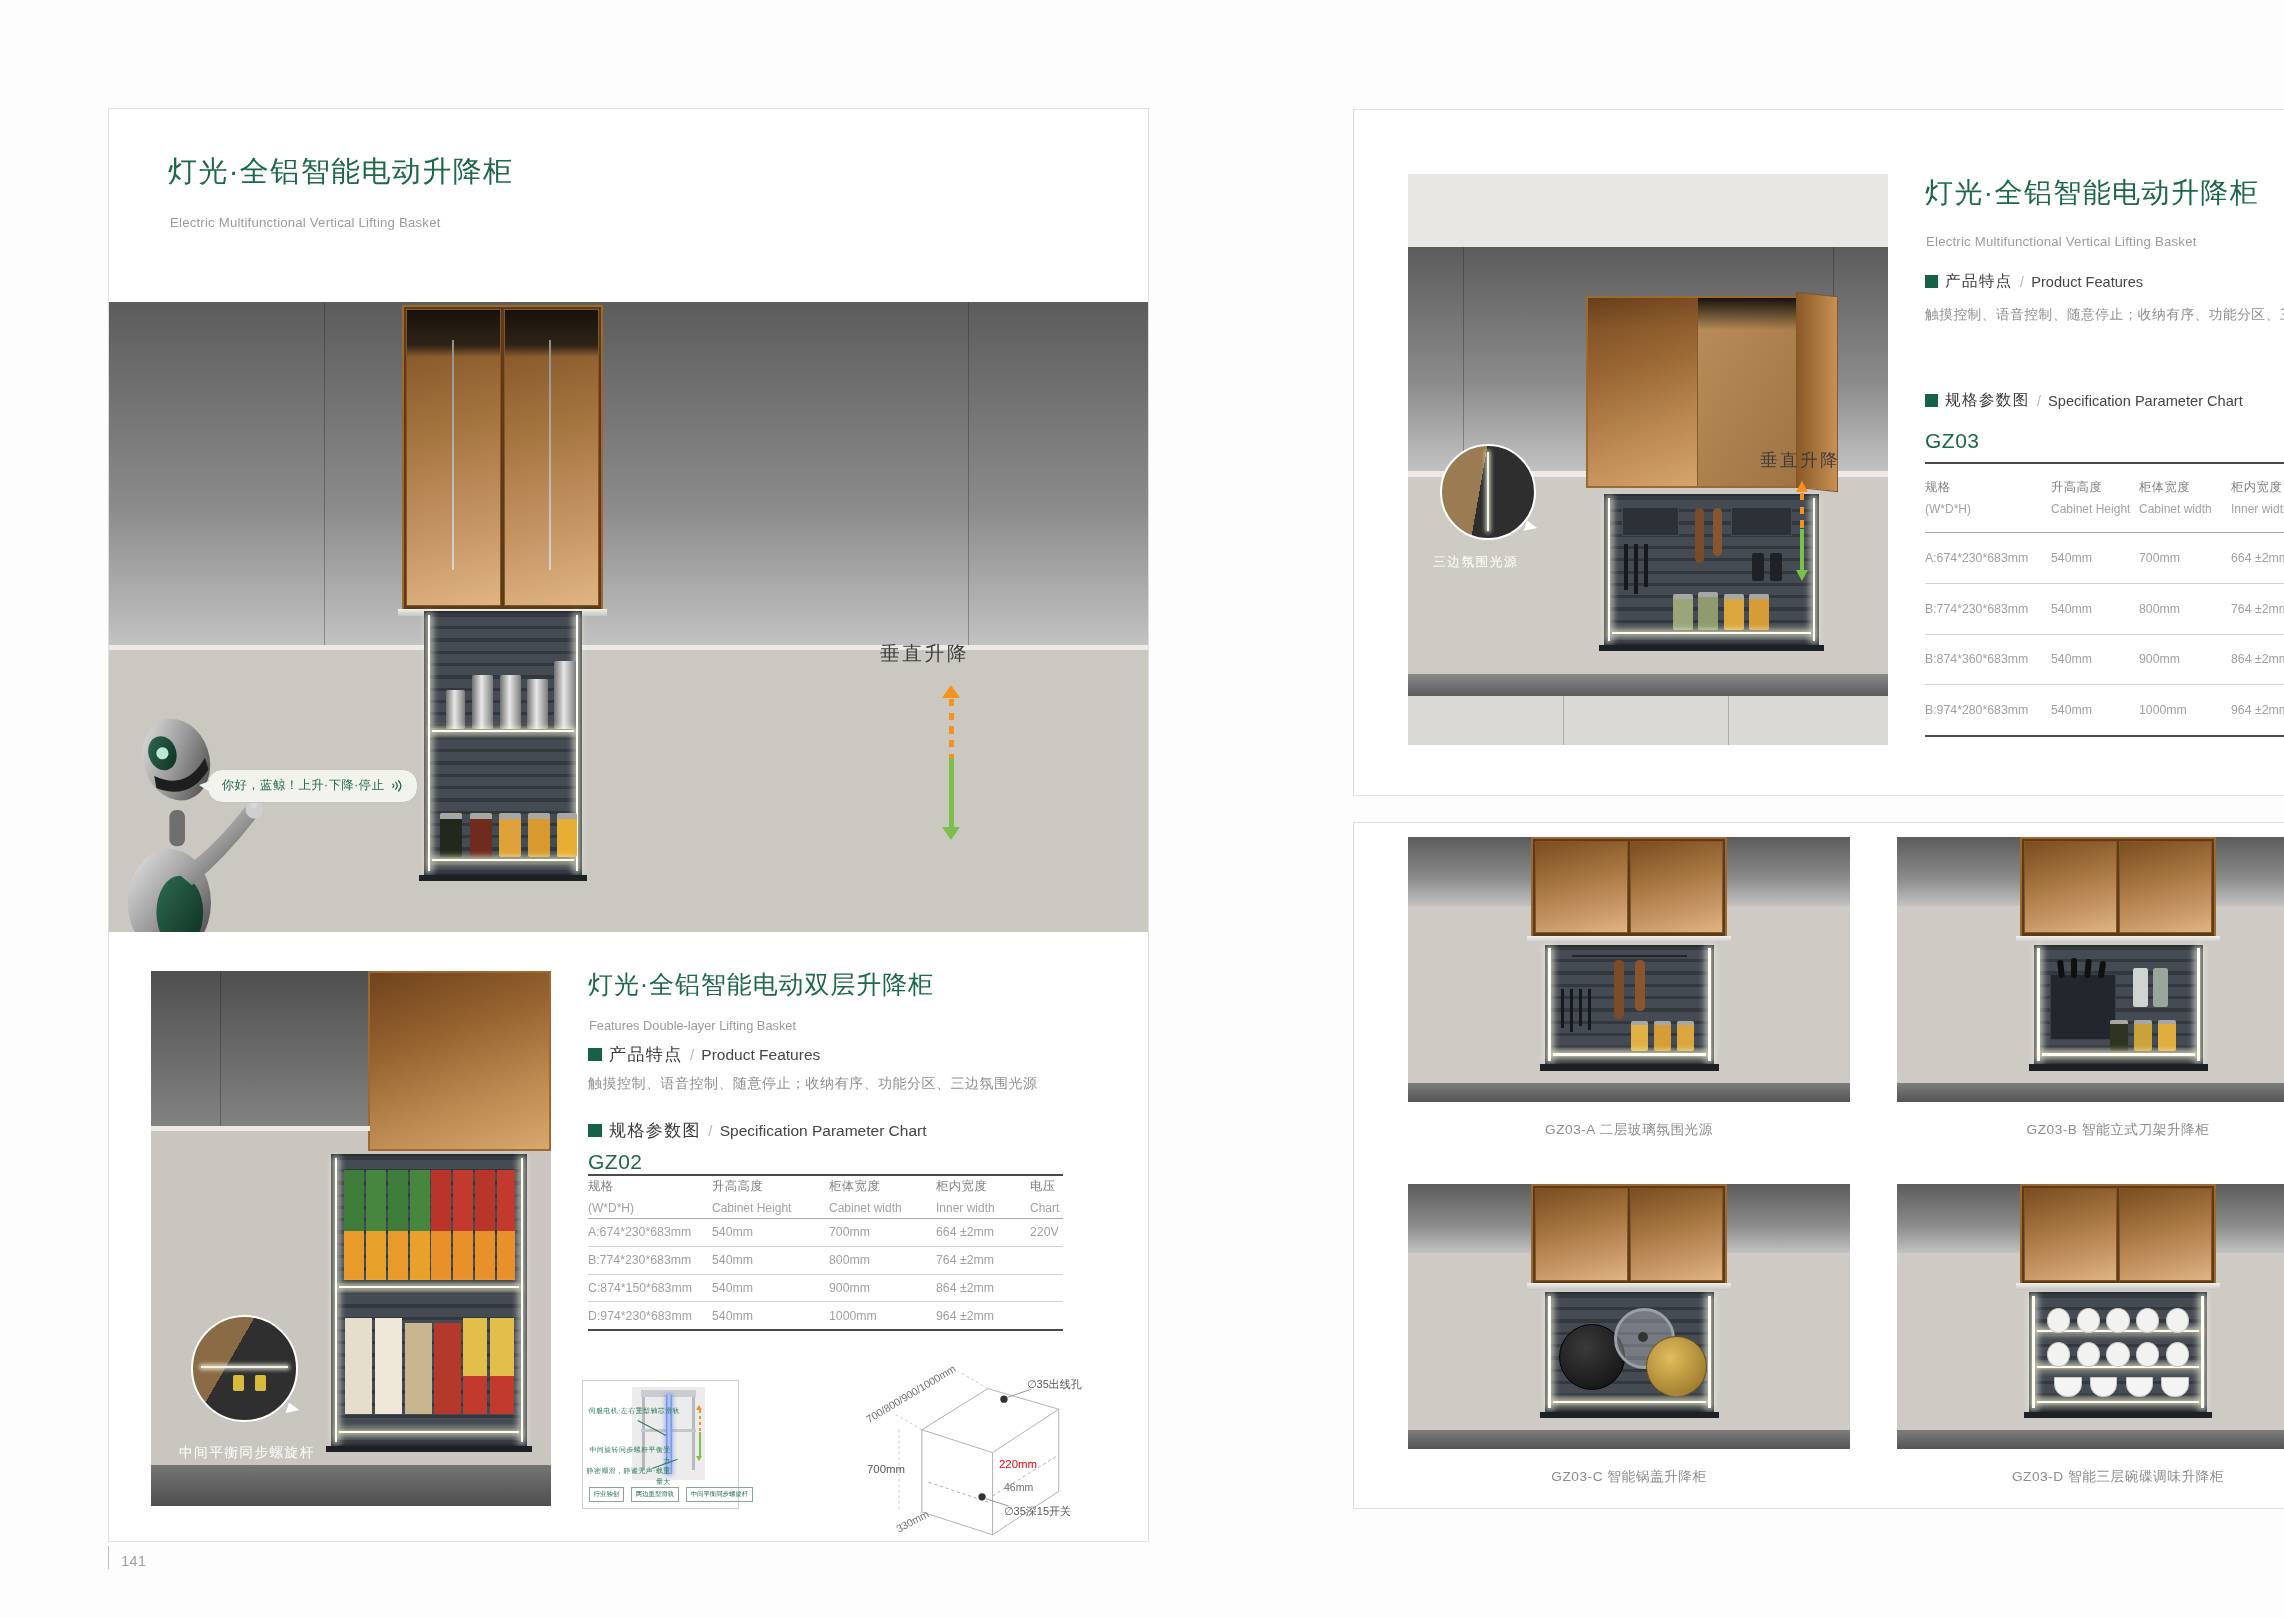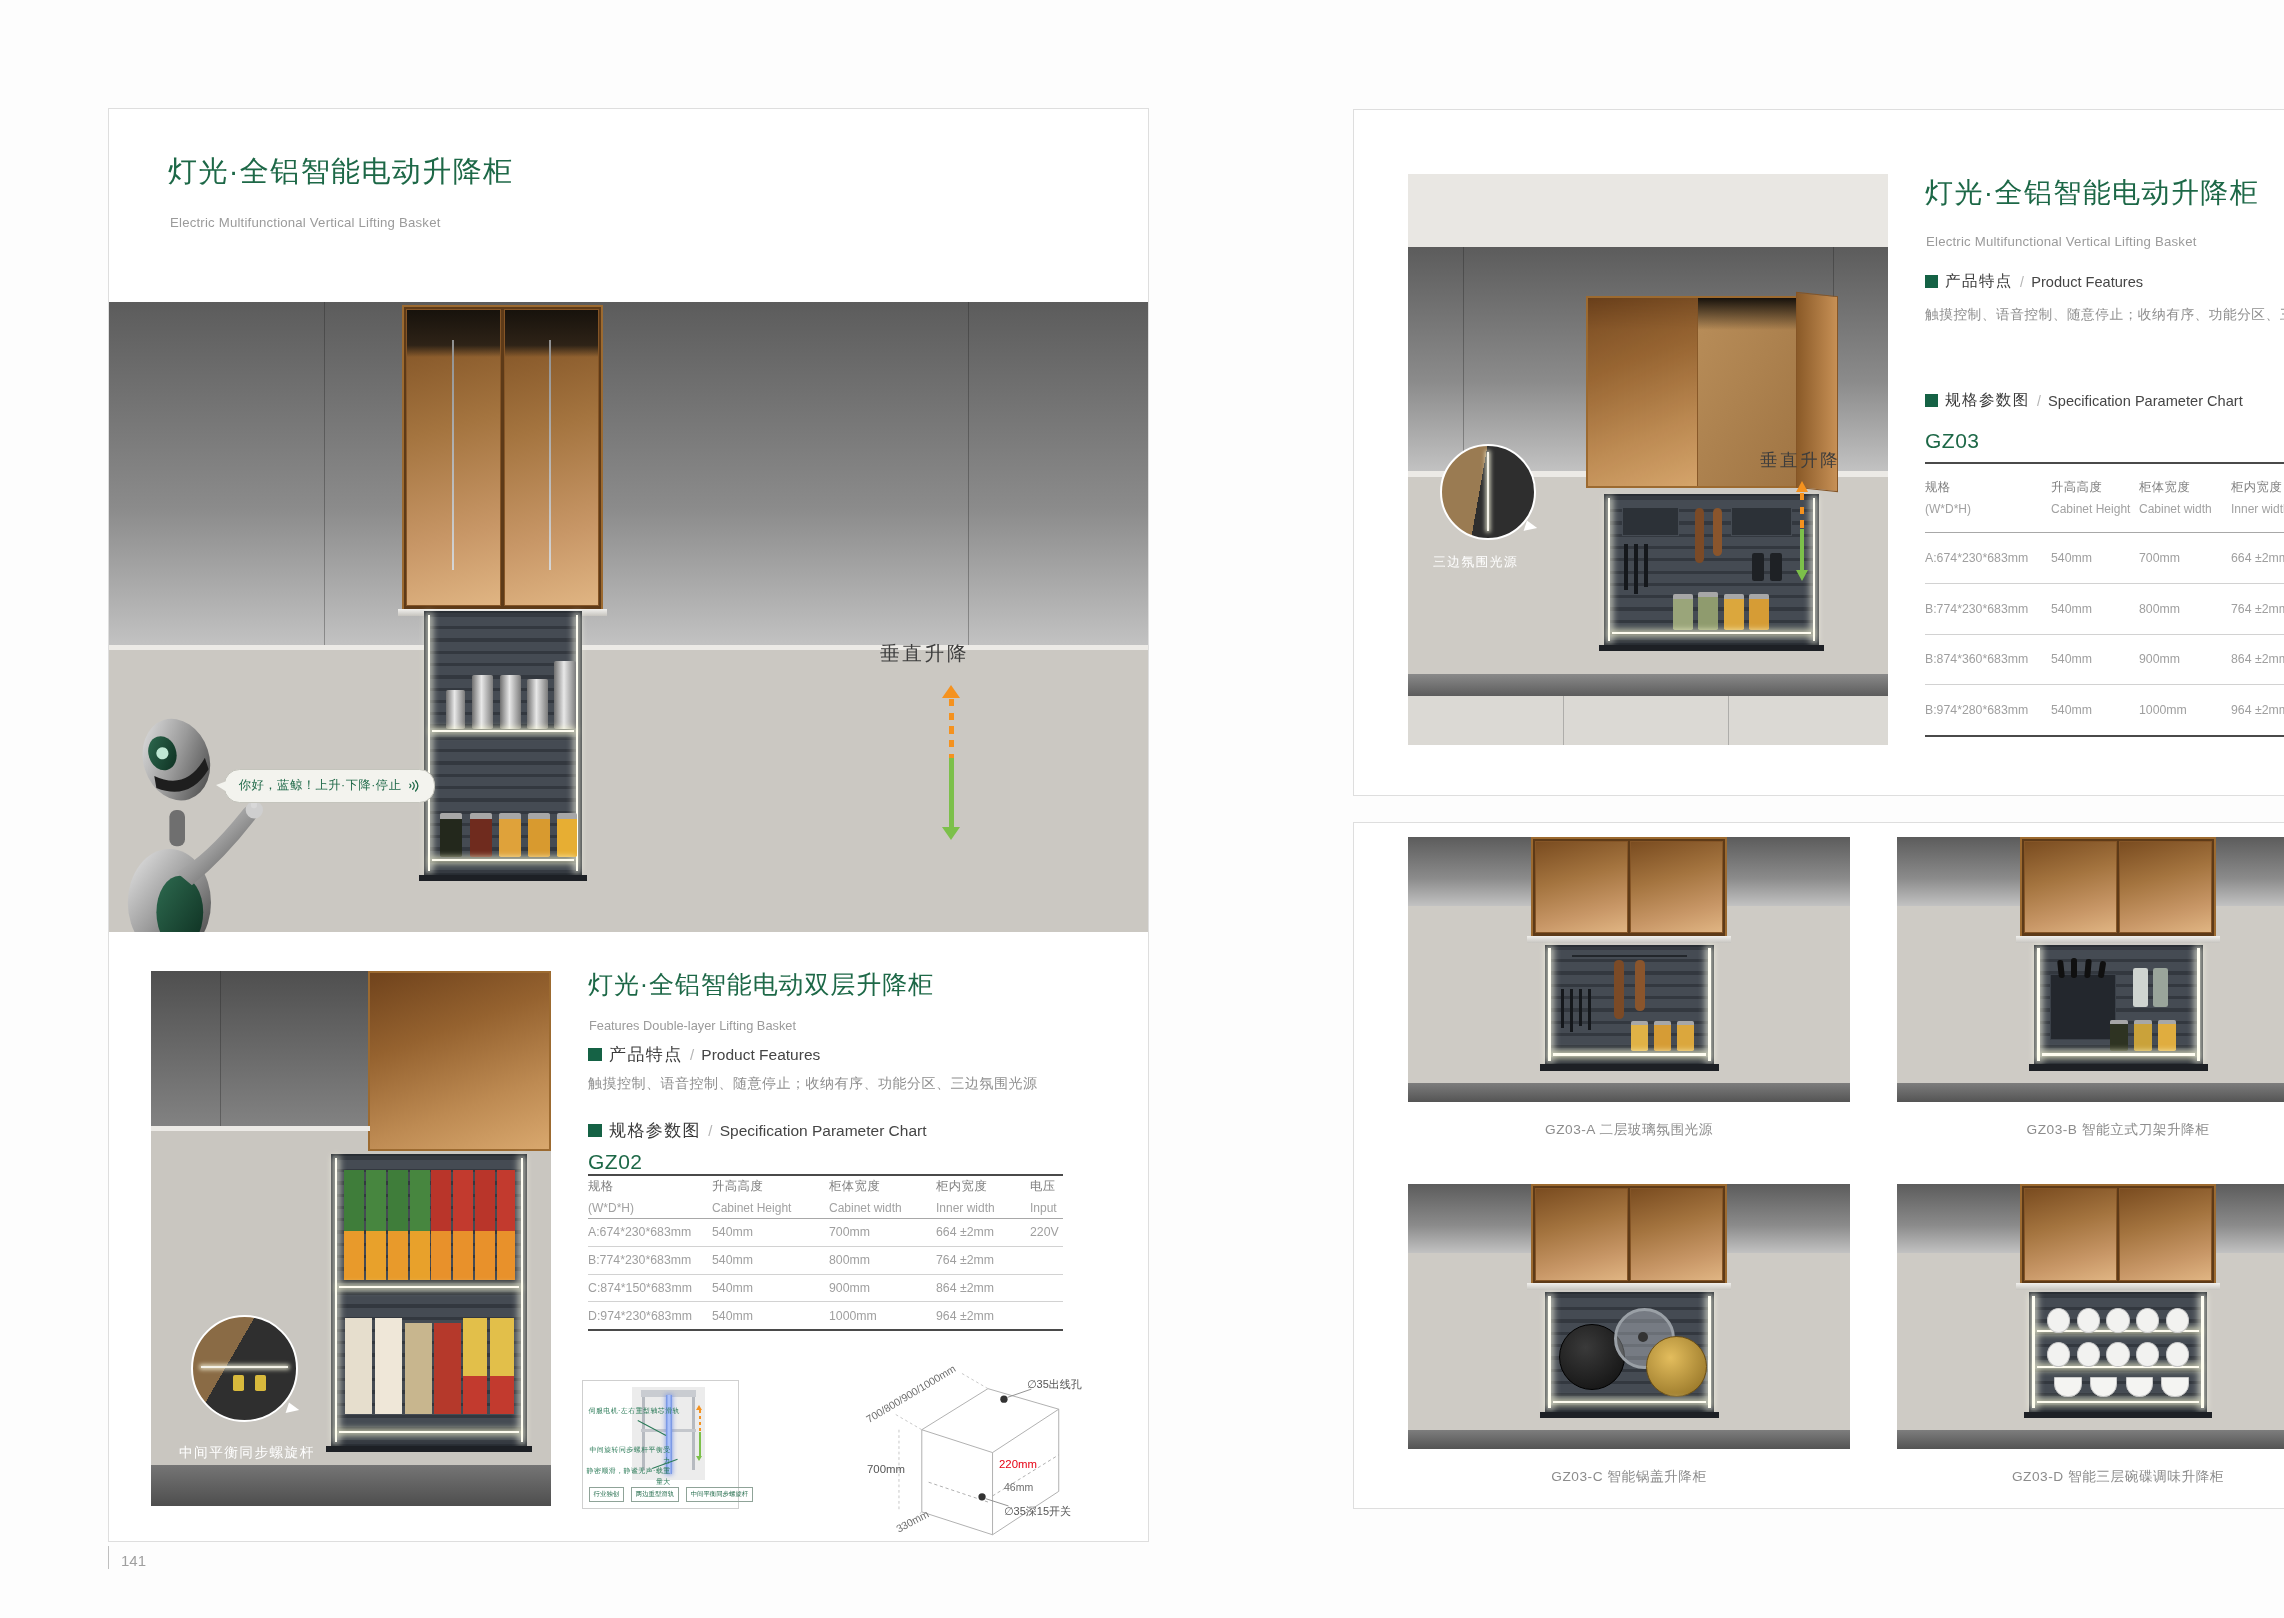--- a/index.html
+++ b/index.html
@@ -150,21 +150,21 @@
         <rect x="146" y="98" width="7" height="28" rx="3" fill="#d8d8d8"></rect>
         <rect x="52" y="128" width="18" height="42" rx="8" fill="#6f6f6f"></rect>
         <g transform="rotate(-18 60 70)">
           <ellipse cx="60" cy="70" rx="38" ry="48" fill="url(#met)"></ellipse>
           <path d="M30 80 Q60 108 92 78 L92 92 Q60 120 28 94 Z" fill="#1e1e1e"></path>
           <ellipse cx="47" cy="58" rx="16" ry="20" fill="url(#grn)"></ellipse>
           <circle cx="47" cy="58" r="7" fill="#bfe8d4"></circle>
         </g>
       </svg>
 
-      <div class="bubble" style="left:115px;top:467px;">
+      <div class="bubble" style="left:98px;top:467px;">
         <span>你好，蓝鲸！上升·下降·停止</span>
         <svg width="13.7" height="13.7" viewBox="0 0 24 24">
           <g fill="none" stroke="#1d6847" stroke-width="2.2" stroke-linecap="round">
             <path d="M5 9 Q8.5 12 5 15"></path>
               <path d="M10 6 Q15.5 12 10 18"></path>
               <path d="M15 3 Q23 12 15 21"></path>
           </g>
         </svg>
       </div>
 
@@ -248,21 +248,21 @@
         <div class="st-h">
             <span class="zh">柜体宽度</span>
             <span class="en">Cabinet width</span>
           </div>
         <div class="st-h">
             <span class="zh">柜内宽度</span>
             <span class="en">Inner width</span>
           </div>
         <div class="st-h">
             <span class="zh">电压</span>
-            <span class="en">Input</span>
+            <span class="en">Chart</span>
           </div>
       </div>
       <div class="st-div"></div>
       <div class="st-grid st-row">
         <span>A:674*230*683mm</span>
           <span>540mm</span>
           <span>700mm</span>
           <span>664 ±2mm</span>
           <span>220V</span>
       </div>

